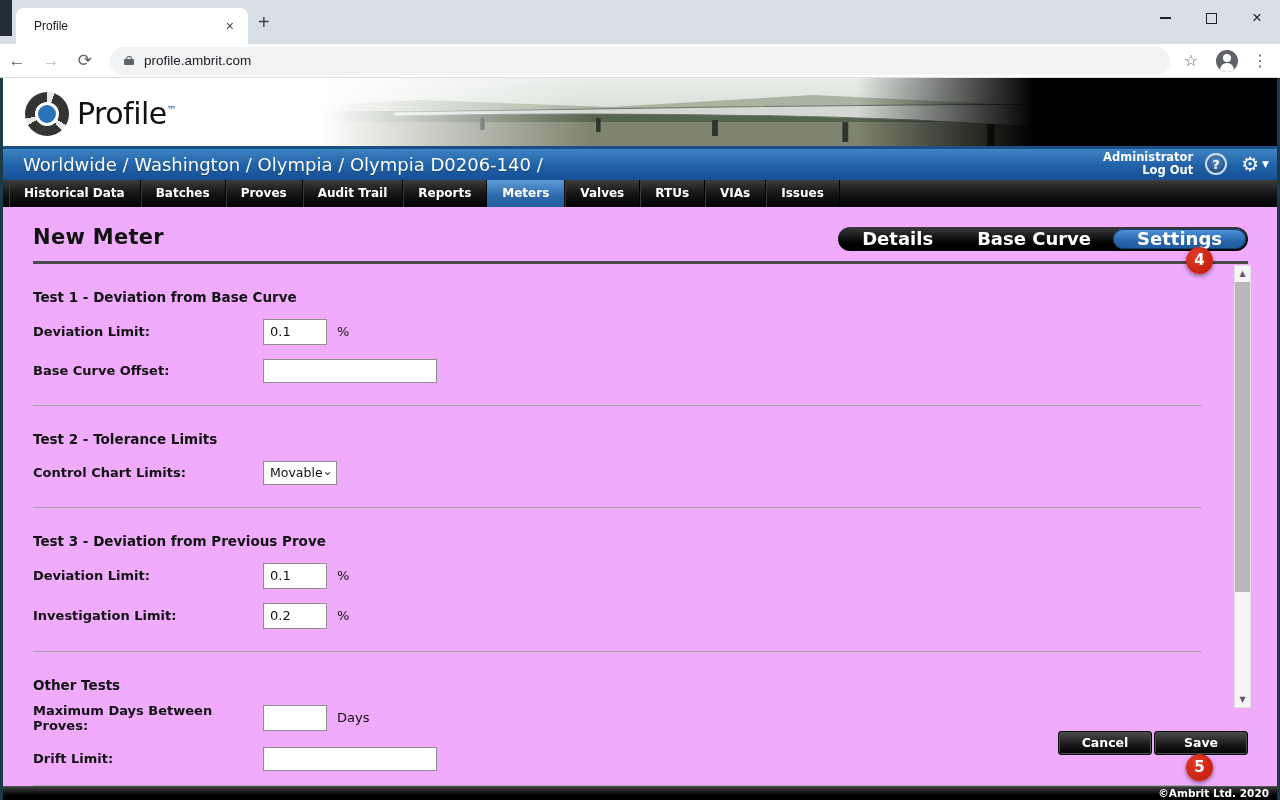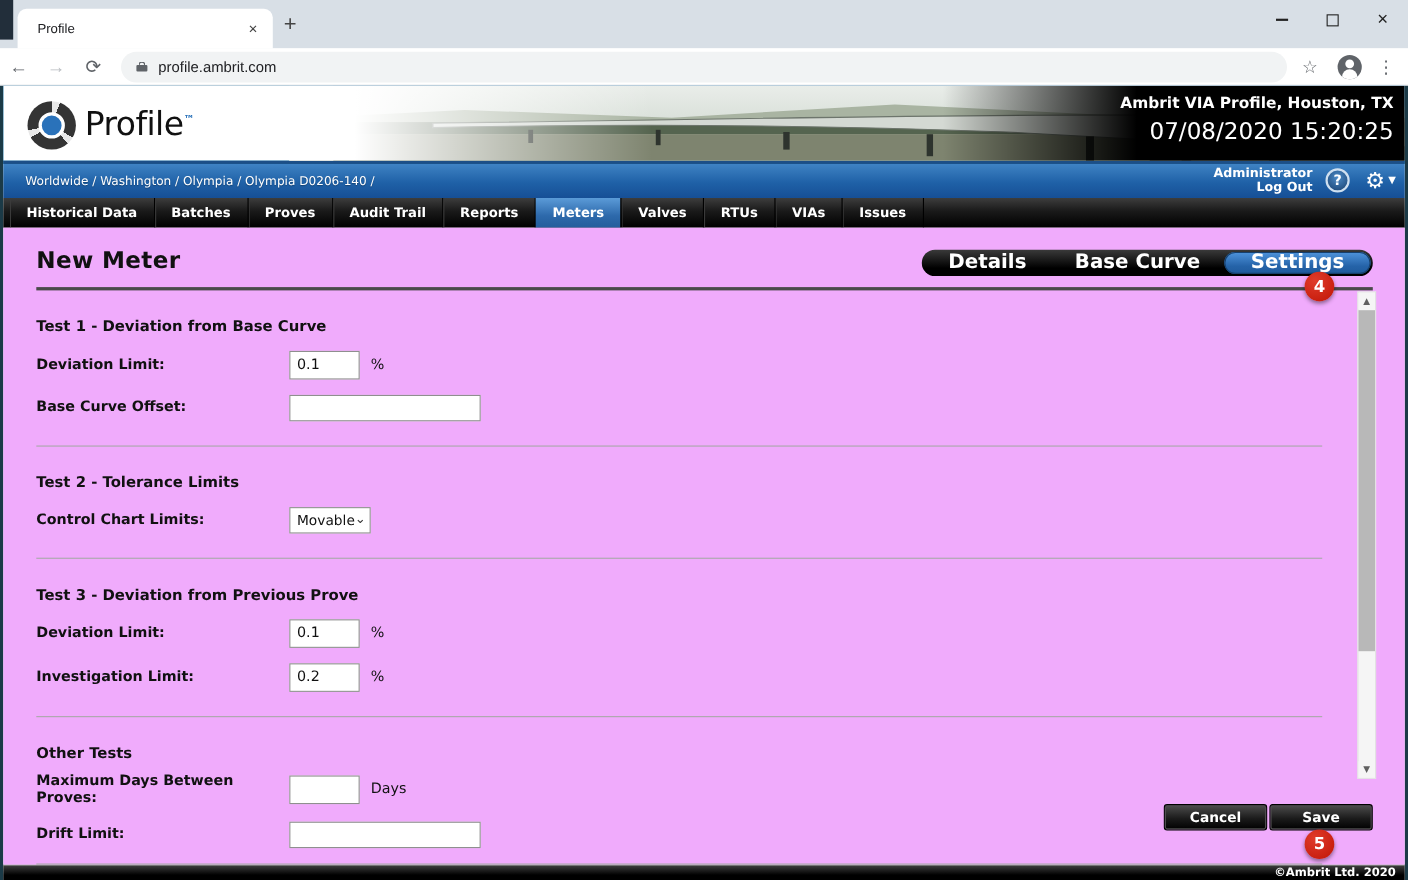--- a/index.html
+++ b/index.html
@@ -60,21 +60,21 @@
   .logo-core { width:24px; height:24px; border-radius:50%; background:#2a72ba; border:3px solid #fff; }
   .logo-word { font-size:30px; color:#111; margin-left:8px; letter-spacing:-0.5px; }
   .logo-tm { font-size:10px; color:#2a72ba; vertical-align:super; font-weight:bold; }
   .hdr-info { position:absolute; right:10px; top:8px; text-align:right; color:#fff; }
   .hdr-site { font-size:14px; font-weight:bold; }
   .hdr-time { font-size:21px; margin-top:5px; }
 
   
   .crumbbar { height:33px; background:linear-gradient(#3f83c4,#1f61a7 55%,#164f96);
     display:flex; align-items:center; padding:0 8px 0 20px; }
-  .crumb { color:#fff; font-size:11px; flex:1; text-shadow:0 1px 1px rgba(0,0,0,.3); }
+  .crumb { color:#fff; font-size:18px; flex:1; text-shadow:0 1px 1px rgba(0,0,0,.3); }
   .userbox { text-align:right; color:#fff; font-size:11.5px; font-weight:bold; line-height:13px; margin-right:12px; }
   .help-btn { width:22px; height:22px; border-radius:50%; background:radial-gradient(circle at 50% 35%,#4d8cc8,#173f6e);
     border:2px solid #cfe0f0; color:#fff; font-size:13px; font-weight:bold; display:flex;
     align-items:center; justify-content:center; margin-right:14px; }
   .gear-btn { color:#fff; font-size:20px; display:flex; align-items:center; }
   .gear-caret { font-size:9px; margin-left:3px; color:#fff; }
 
   
   .navbar { height:28px; background:linear-gradient(#3d3d3d,#191919 45%,#000);
     display:flex; align-items:stretch; padding-left:6px; }
@@ -205,24 +205,20 @@
       </svg>
     </div>
     <div class="fade-left"></div>
     <div class="fade-right"></div>
     <div class="logo-block">
       <div class="logo-ring">
         <div class="logo-core"></div>
       </div>
       <div class="logo-word"><span>Profile</span><span class="logo-tm">™</span></div>
     </div>
-    <div class="hdr-info">
-      <div class="hdr-site">Ambrit VIA Profile, Houston, TX</div>
-      <div class="hdr-time">07/08/2020 15:20:25</div>
-    </div>
   </div>
 
   <div class="crumbbar">
     <div class="crumb">Worldwide / Washington / Olympia / Olympia D0206-140 /</div>
     <div class="userbox">
       <div>Administrator</div>
       <div>Log Out</div>
     </div>
     <div class="help-btn">?</div>
     <div class="gear-btn">

